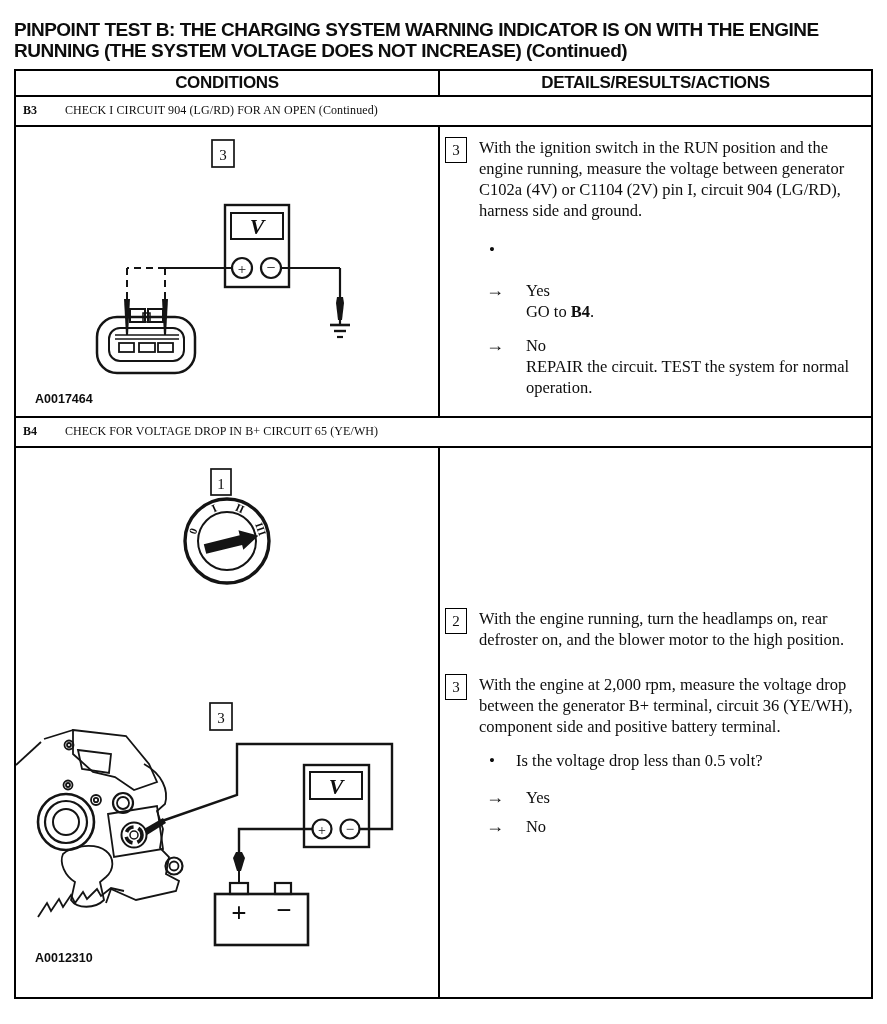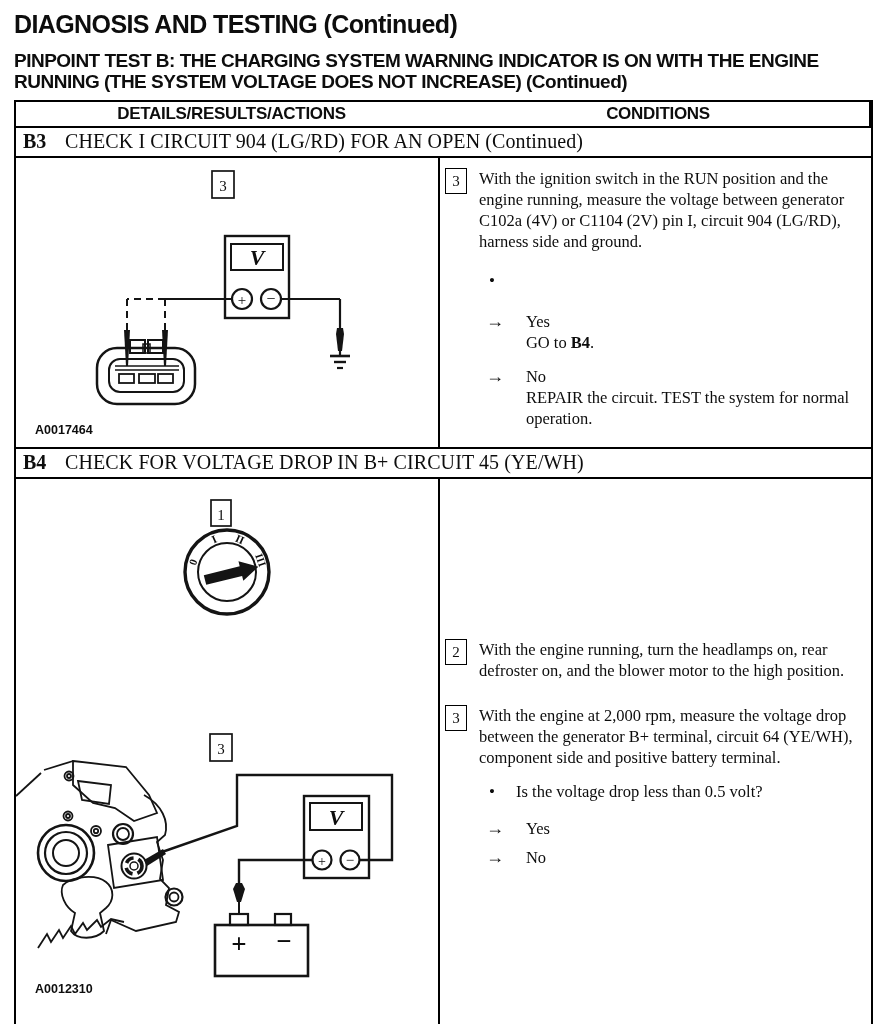--- a/index.html
+++ b/index.html
@@ -39,21 +39,21 @@
     display:flex; align-items:center; justify-content:center;
   }
   .hdr-left { width:424px; border-right:2px solid #000; }
   .hdr-right { flex:1; }
 
   .title-row {
     border-bottom:2px solid #000;
     height:30px;
     display:flex; align-items:center;
     padding-left:7px;
-    font-size:20px;
+    font-size:12px;
   }
   .title-id { font-weight:700; width:42px; }
   .title-text { letter-spacing:0.1px; }
 
   .content-row { display:flex; border-bottom:2px solid #000; }
   .content-row.last { border-bottom:none; }
   .cell-left { width:424px; border-right:2px solid #000; position:relative; overflow:hidden; }
   .cell-right { flex:1; padding:10px 6px 4px 5px; overflow:hidden; font-size:16.5px; line-height:21px; }
 
   
@@ -76,32 +76,31 @@
 
   svg { display:block; }
   svg text { font-family:"Liberation Serif", serif; }
   .fig-id-text { font-family:"Liberation Sans", sans-serif; font-weight:700; }
 </style>
 </head>
 <body>
 
 <div class="page">
 
-  <div class="h1">DIAGNOSIS AND TESTING (Continued)</div>
 
   <div class="h2">
     <div>PINPOINT TEST B:  THE CHARGING SYSTEM WARNING INDICATOR IS ON WITH THE ENGINE</div>
     <div>RUNNING (THE SYSTEM VOLTAGE DOES NOT INCREASE) (Continued)</div>
   </div>
 
   <div class="pp-table">
 
     <div class="hdr-row">
+      <div class="hdr-cell hdr-left">CONDITIONS</div>
       <div class="hdr-cell hdr-right">DETAILS/RESULTS/ACTIONS</div>
-      <div class="hdr-cell hdr-left">CONDITIONS</div>
     </div>
 
     <div class="title-row">
       <span class="title-id">B3</span>
       <span class="title-text">CHECK I CIRCUIT 904 (LG/RD) FOR AN OPEN (Continued)</span>
     </div>
 
     <div class="content-row">
       <div class="cell-left">
         <svg width="424" height="289" viewBox="0 0 424 289" fill="none" stroke="#141414" stroke-width="2">
@@ -165,21 +164,21 @@
           <div class="r-body">
             <div class="r-label">No</div>
             <div>REPAIR the circuit. TEST the system for normal operation.</div>
           </div>
         </div>
       </div>
     </div>
 
     <div class="title-row">
       <span class="title-id">B4</span>
-      <span class="title-text">CHECK FOR VOLTAGE DROP IN B+ CIRCUIT 45 (YE/WH)</span>
+      <span class="title-text">CHECK FOR VOLTAGE DROP IN B+ CIRCUIT 65 (YE/WH)</span>
     </div>
 
     <div class="content-row last">
       <div class="cell-left">
         <svg width="424" height="549" viewBox="0 0 424 549" fill="none" stroke="#141414" stroke-width="2">
 
           <rect x="195" y="21" width="20" height="26" stroke-width="1.7"></rect>
           <text x="205" y="41" font-size="15" fill="#0d0d0d" stroke="none" text-anchor="middle">1</text>
           <circle cx="211" cy="93" r="42" stroke-width="3.4"></circle>
           <circle cx="211" cy="93" r="29" stroke-width="2"></circle>
@@ -248,21 +247,21 @@
         </svg>
       </div>
       <div class="cell-right">
         <div style="height:150px;"></div>
         <div class="step">
           <div class="stepnum">2</div>
           <div class="steptext">With the engine running, turn the headlamps on, rear defroster on, and the blower motor to the high position.</div>
         </div>
         <div class="step" style="margin-top:24px;">
           <div class="stepnum">3</div>
-          <div class="steptext">With the engine at 2,000 rpm, measure the voltage drop between the generator B+ terminal, circuit 64 (YE/WH), component side and positive battery terminal.</div>
+          <div class="steptext">With the engine at 2,000 rpm, measure the voltage drop between the generator B+ terminal, circuit 36 (YE/WH), component side and positive battery terminal.</div>
         </div>
         <div class="question" style="margin-top:13px;">
           <div class="q-bullet">•</div>
           <div class="q-text" style="width:345px;">Is the voltage drop less than 0.5 volt?</div>
         </div>
         <div class="result" style="margin-top:16px;">
           <div class="r-arrow">→</div>
           <div class="r-body">
             <div class="r-label">Yes</div>
           </div>

